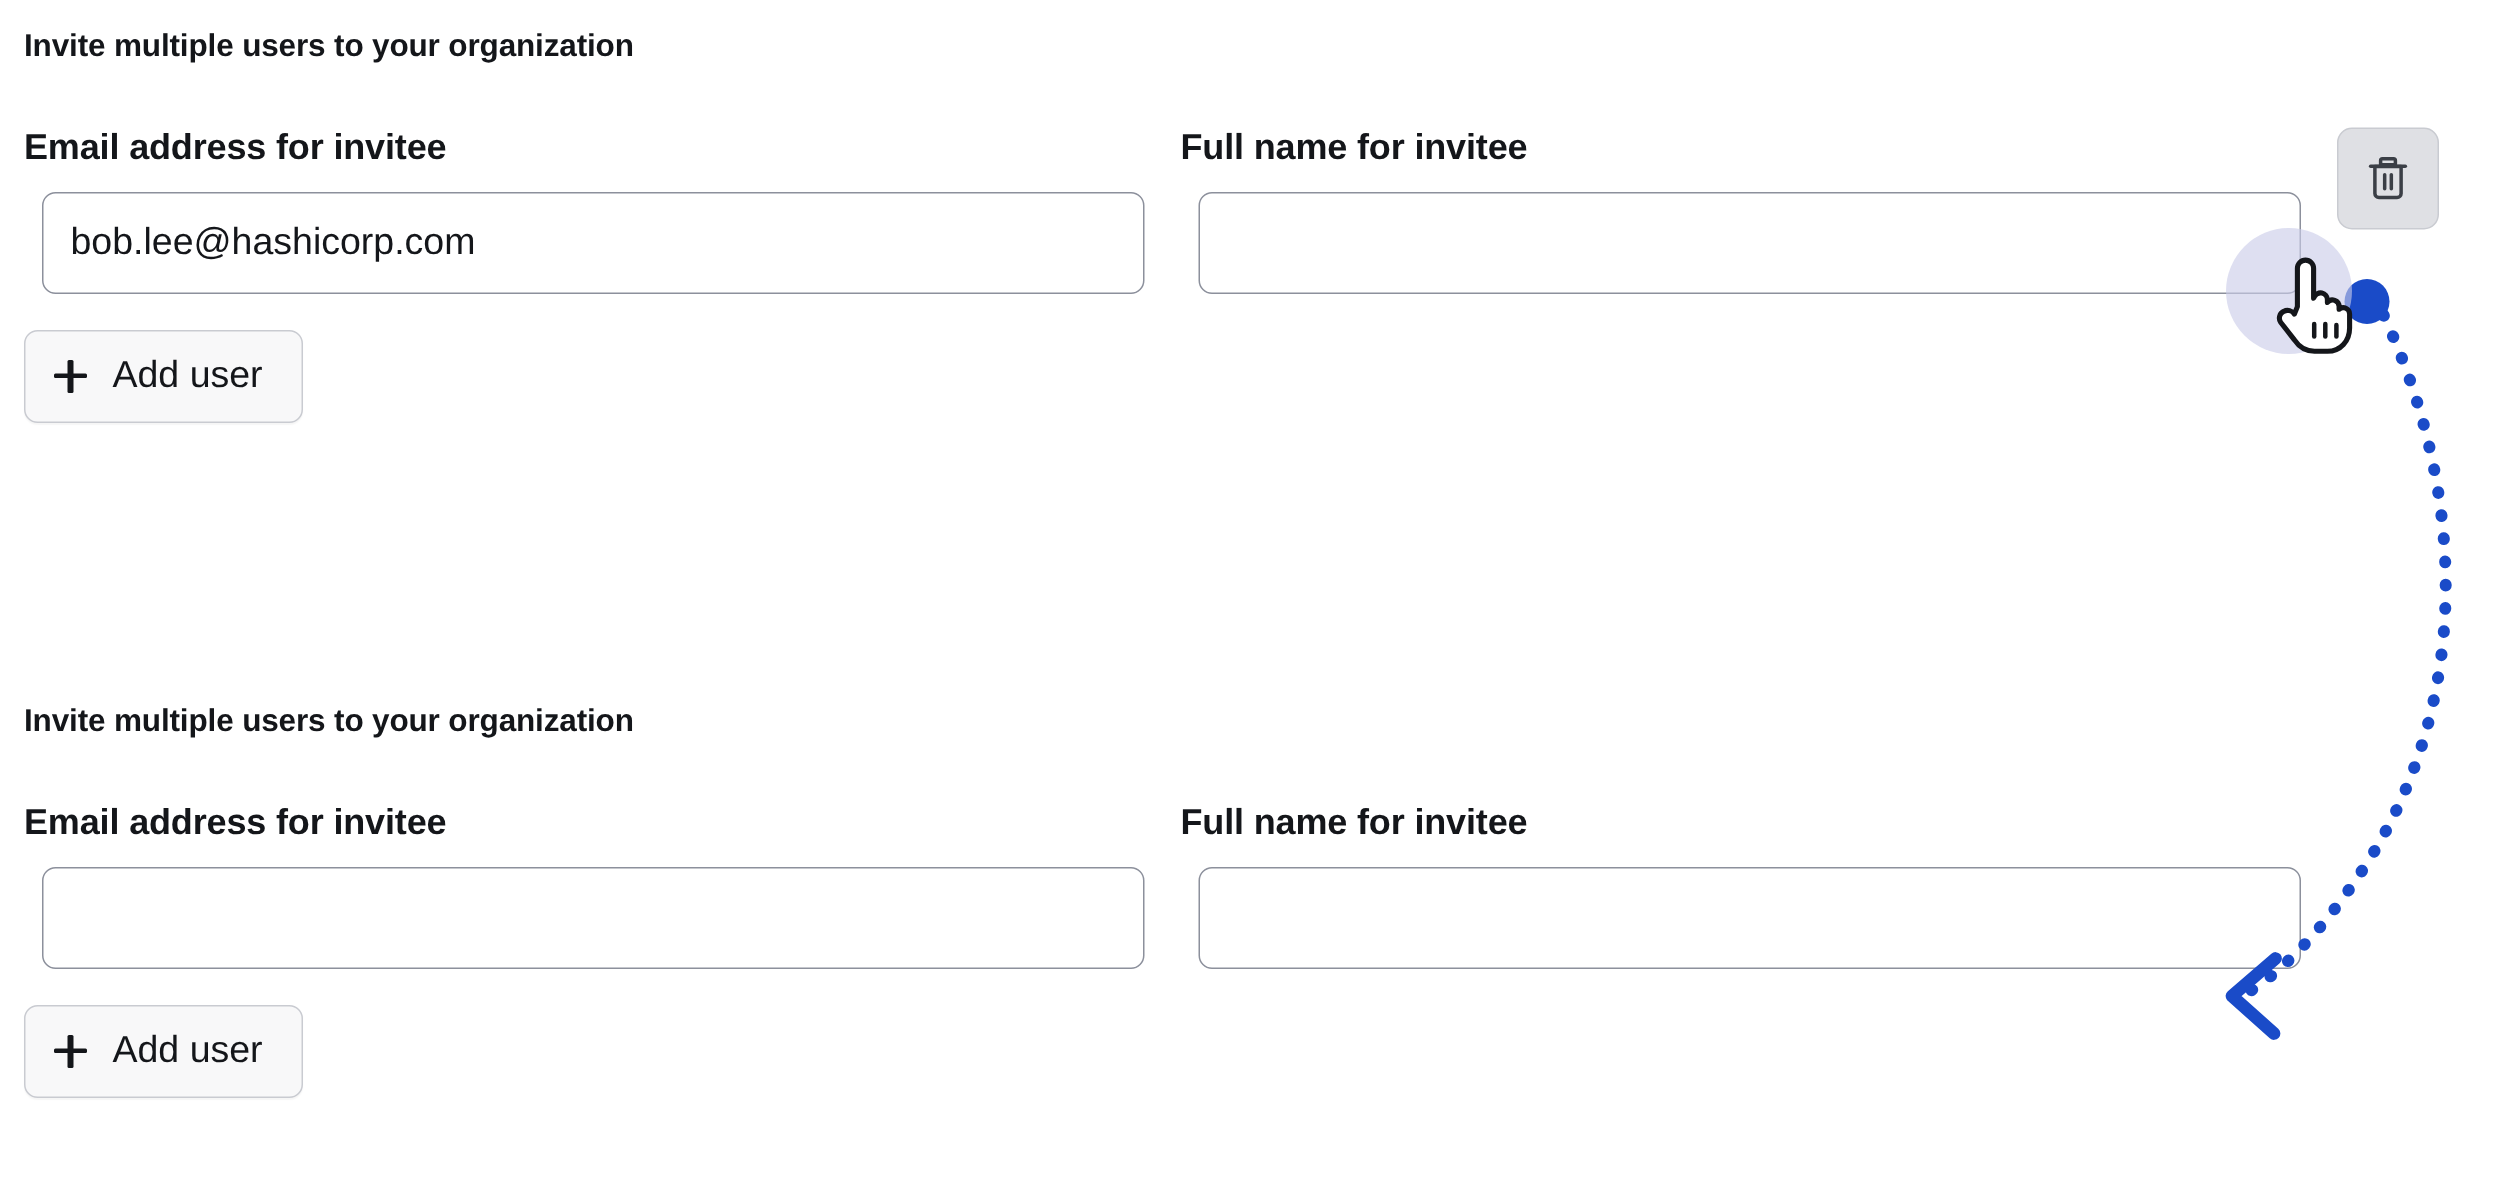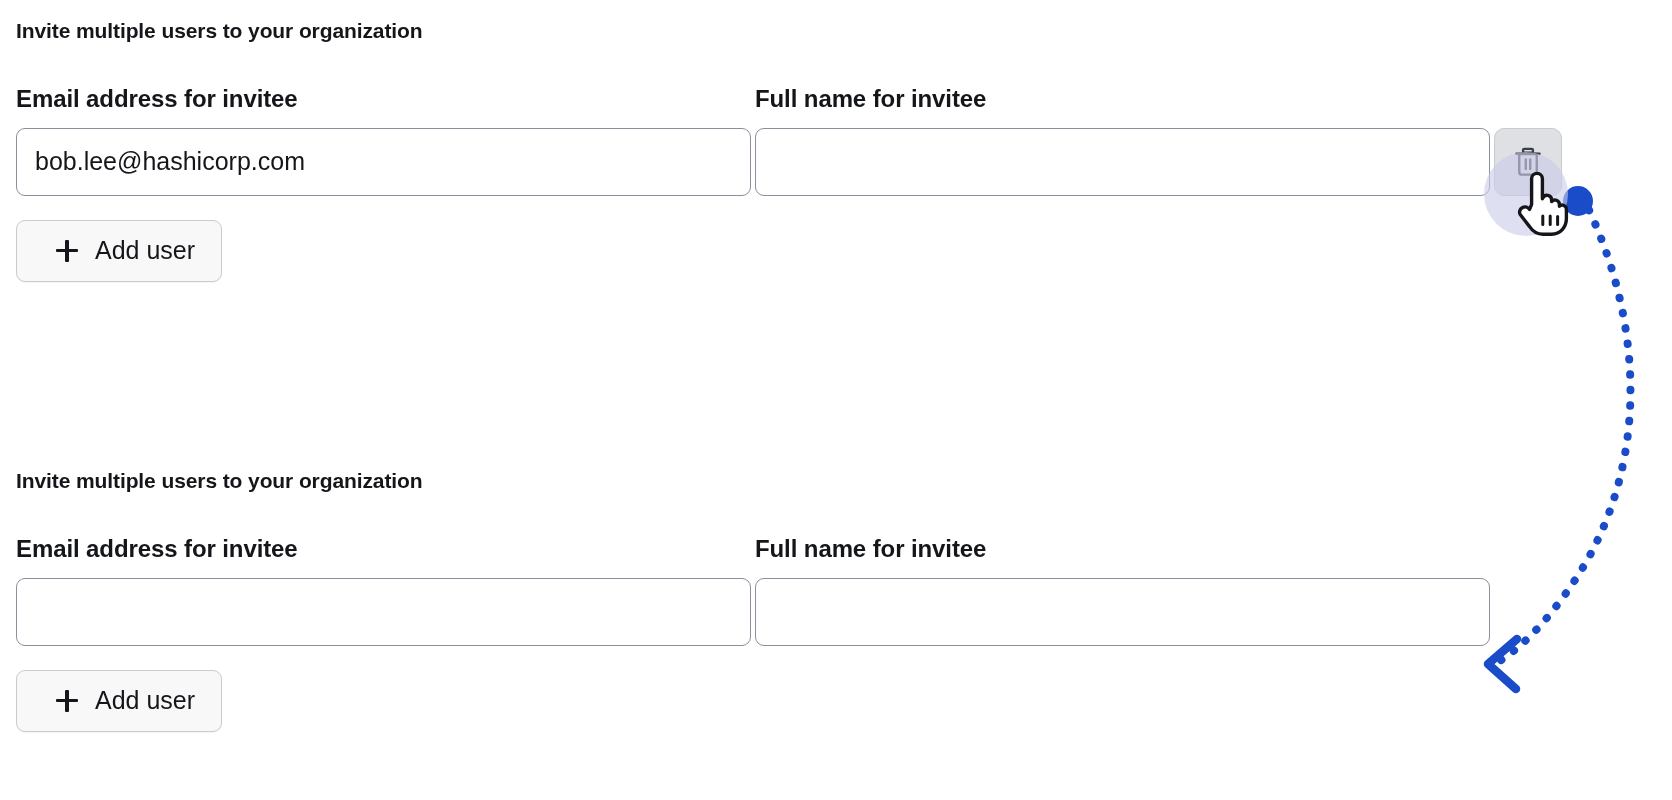--- a/index.html
+++ b/index.html
@@ -29,22 +29,22 @@
     font-size: 21px;
     font-weight: 700;
     color: #14161a;
     letter-spacing: -0.1px;
     line-height: 1.2;
     margin: 0;
   }
   .field-row {
     position: relative;
     display: flex;
-    align-items: flex-end;
-    gap: 4px;
+    align-items: flex-start;
+    gap: 36px;
   }
   .field {
     display: flex;
     flex-direction: column;
   }
   .field-email { width: 735px; }
   .field-name  { width: 735px; }
 
   .field-label {
     font-size: 24px;
@@ -59,20 +59,21 @@
     width: 100%;
     height: 68px;
     border: 1.6px solid #8c909c;
     border-radius: 9px;
     background: #ffffff;
     font-family: "Liberation Sans", sans-serif;
     font-size: 25px;
     color: #14161a;
     padding: 4px 18px;
     outline: none;
+    margin-left: 12px;
   }
   .text-input::placeholder { color: #9aa0ac; }
 
   
   .trash-btn {
     box-sizing: border-box;
     width: 68px;
     height: 68px;
     border: 1px solid #c9cbd1;
     border-radius: 10px;
@@ -86,21 +87,21 @@
   }
   .trash-btn svg { display: block; }
 
   
   .add-user-btn {
     box-sizing: border-box;
     display: inline-flex;
     align-items: center;
     gap: 17px;
     height: 62px;
-    padding: 0 26px 0 39px;
+    padding: 0 26px 0 19px;
     border: 1px solid #c9cbd1;
     border-radius: 9px;
     background: #f8f8f9;
     font-family: "Liberation Sans", sans-serif;
     font-size: 25px;
     color: #14161a;
     cursor: pointer;
     box-shadow: 0 1px 1px rgba(20,22,26,0.04);
   }
   .plus-icon {

